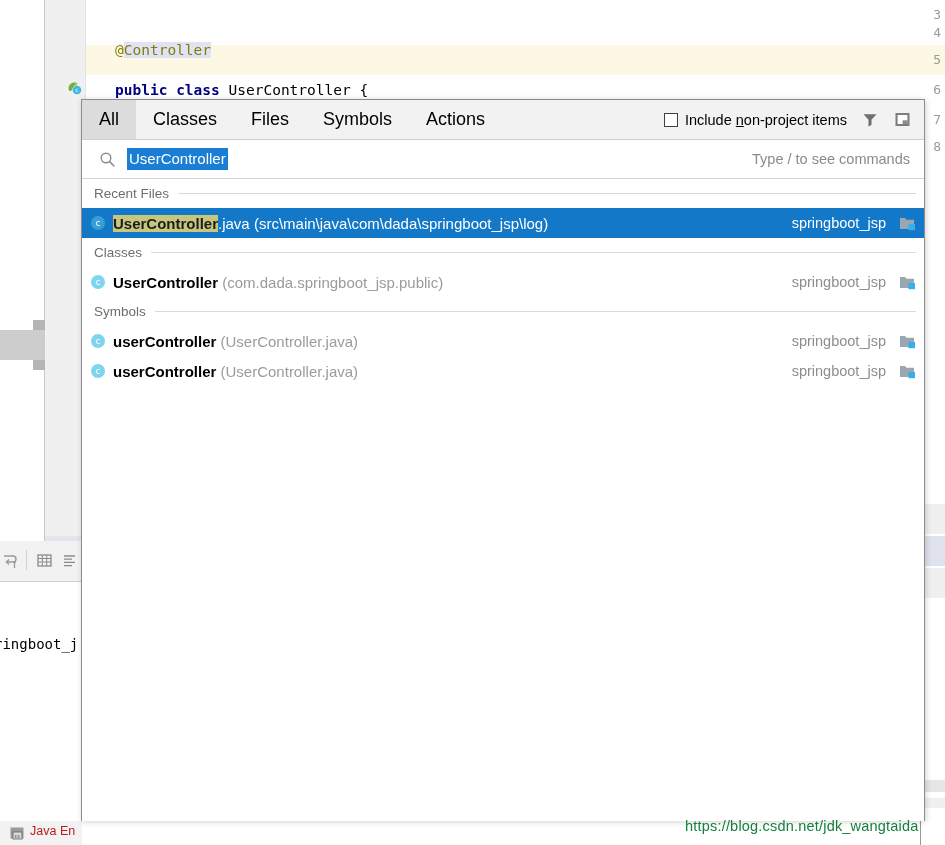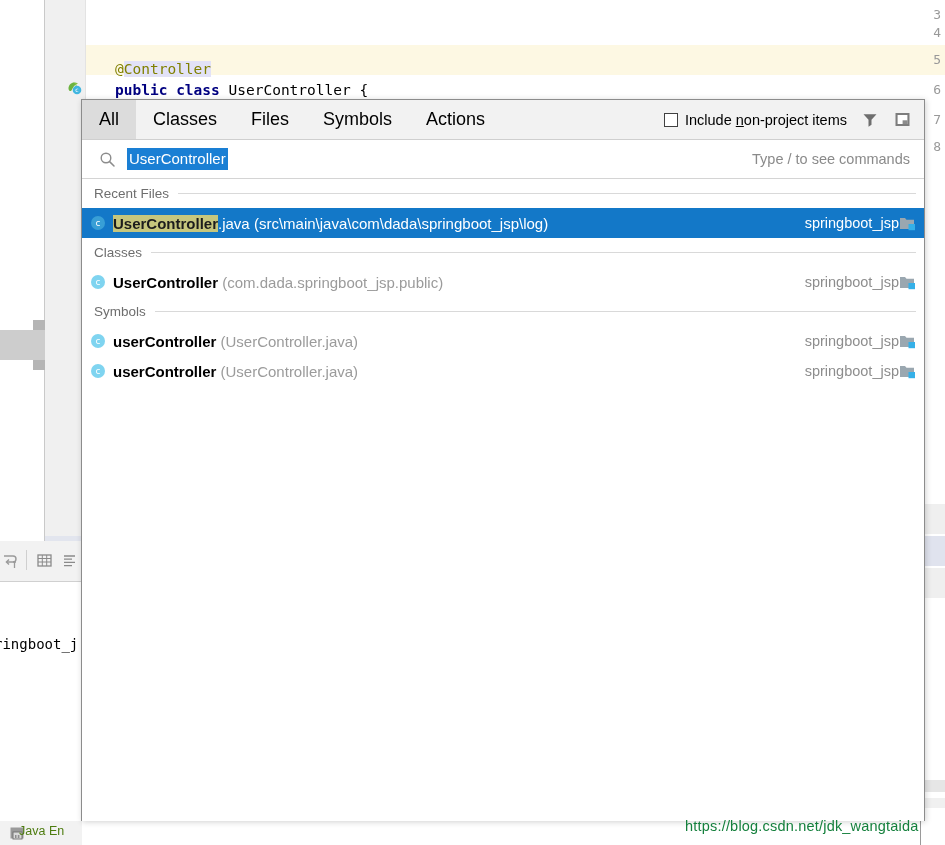--- a/index.html
+++ b/index.html
@@ -142,23 +142,23 @@
     white-space: nowrap;
   }
   .status-bar {
     position: absolute;
     left: 0; top: 280px;
     width: 82px; height: 24px;
     background: #f2f2f2;
   }
   .status-text {
     position: absolute;
-    left: 19px; top: 283px;
+    left: 30px; top: 283px;
     font-size: 12.5px;
-    color: #4d7c0f;
+    color: #b91c1c;
     white-space: nowrap;
   }
   .status-icon {
     position: absolute;
     left: 10px; top: 286px;
     width: 15px; height: 13px;
   }
   .tb-icon { position: absolute; }
 
   
@@ -322,21 +322,21 @@
   .se-sub {
     color: #9b9b9b;
     font-weight: normal;
     text-align: right;
   }
   .se-row.selected .se-sub { color: #ffffff; }
   .se-row-right {
     margin-left: auto;
     display: flex;
     align-items: center;
-    gap: 0;
+    gap: 13px;
     padding-left: 14px;
   }
   .se-module-label {
     font-size: 14.5px;
     color: #8d8d8d;
     white-space: nowrap;
   }
   .se-row.selected .se-module-label { color: #ffffff; }
   .se-module-icon { width: 17px; height: 15px; flex: none; }
 
@@ -373,21 +373,21 @@
   <div class="line-no" style="top:132px;">8</div>
 
   <svg class="spring-bean-icon" viewBox="0 0 16 16">
     <path d="M2.5 9.5c0-3.4 2.6-6 5.8-6 1.4 0 2.6.4 3.6 1.2-1 .2-2 .7-2.9 1.5-1.5 1.3-2.3 3-3 4.3-.5 1-1 1.6-1.6 1.6-1 0-1.9-1.1-1.9-2.6z" fill="#6cb33f"></path>
     <path d="M7.1 3.7c2.4.6 4 2.6 4 5.1 0 1.1-.4 2-1 2.7-.7-.6-1.1-1.5-1.1-2.6 0-2 1.1-3.6 2.5-4.6-1.3-.5-2.8-.7-4.4-.6z" fill="#8dc63f"></path>
     <circle cx="11" cy="11" r="4.3" fill="#40b6e0"></circle>
     <text x="11" y="13.4" font-family="DejaVu Sans, sans-serif" font-size="6" fill="#ffffff" text-anchor="middle">c</text>
   </svg>
 
   <div class="code-area">
-    <div class="code-line" style="top:54px;"><span class="tok-anno">@</span><span class="tok-anno-name">Controller</span></div>
+    <div class="code-line" style="top:35px;"><span class="tok-anno">@</span><span class="tok-anno-name">Controller</span></div>
     <div class="code-line" style="top:75px;"><span class="tok-kw">public</span><span class="tok-plain"> </span><span class="tok-kw">class</span><span class="tok-plain"> UserController {</span></div>
   </div>
 
   <div class="editor-lower-split"></div>
 
   <div class="tool-win">
     <div class="tool-toolbar">
       <svg class="tb-icon" style="left:2px; top:11px; width:18px; height:18px;" viewBox="0 0 18 18">
         <path d="M2 4h9a3 3 0 0 1 0 6H5" stroke="#9a9a9a" stroke-width="1.4" fill="none"></path>
         <path d="M7 7.5 4.4 10 7 12.5" stroke="#9a9a9a" stroke-width="1.4" fill="none"></path>

